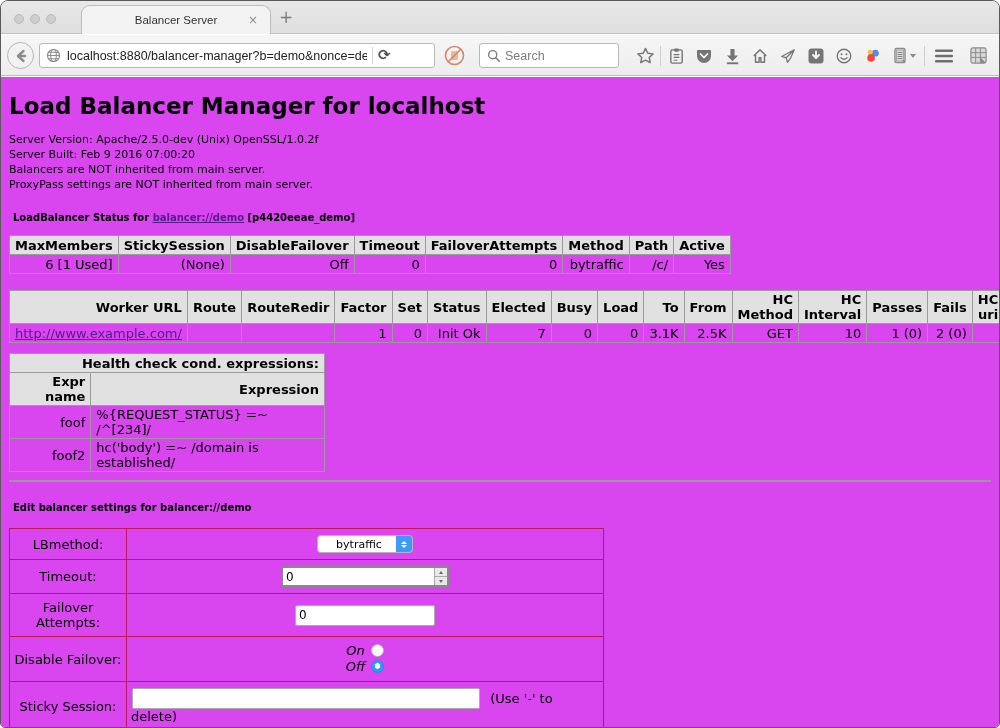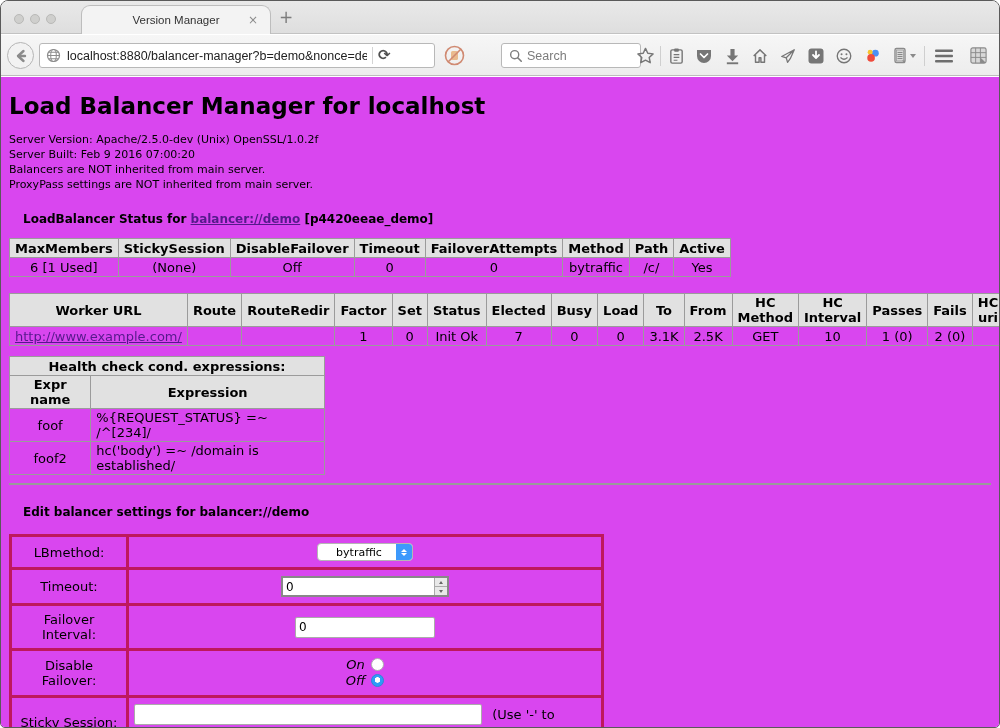--- a/index.html
+++ b/index.html
@@ -19,48 +19,48 @@
 
   
   .toolbar { position:absolute; top:34px; left:0; right:0; height:41px; background:linear-gradient(#f6f6f6,#ededed); border-bottom:1px solid #bdbdbd; }
   .navback { position:absolute; left:6px; top:7px; width:27px; height:27px; border:1px solid #b5b5b5; border-radius:50%; background:#f2f2f2; display:flex; align-items:center; justify-content:center; }
   .urlbar { position:absolute; left:38px; top:8px; width:396px; height:25px; background:#fff; border:1px solid #b8b8b8; border-radius:3px; display:flex; align-items:center; overflow:hidden; }
   .urlbar .globe { margin:0 6px 0 6px; flex:0 0 auto; }
   .url-text { font-family:"Liberation Sans",sans-serif; font-size:12.5px; color:#222; white-space:nowrap; overflow:hidden; width:300px; }
   .url-sep { width:1px; height:17px; background:#d4d4d4; margin:0 5px; flex:0 0 auto;}
   .reload { font-size:15px; color:#4f4f4f; margin-right:7px; line-height:1; font-weight:bold; }
   .blocked { position:absolute; left:443px; top:10px; width:21px; height:21px; }
-  .searchbar { position:absolute; left:500px; top:8px; width:140px; height:25px; background:#fff; border:1px solid #b8b8b8; border-radius:3px; display:flex; align-items:center; }
+  .searchbar { position:absolute; left:478px; top:8px; width:140px; height:25px; background:#fff; border:1px solid #b8b8b8; border-radius:3px; display:flex; align-items:center; }
   .search-ph { font-family:"Liberation Sans",sans-serif; font-size:12.5px; color:#7c7c7c; margin-left:4px; }
   .tb-icons { position:absolute; left:630px; top:0; height:41px; display:flex; align-items:center; }
   .tbi { width:28px; height:41px; display:flex; align-items:center; justify-content:center; }
   .tb-sep { width:1px; height:20px; background:#cfcfcf; margin:0 1px; }
   .caret { width:0; height:0; border-left:3.5px solid transparent; border-right:3.5px solid transparent; border-top:4px solid #8a8a8a; margin-left:-4px; }
 
   
   .content { position:absolute; top:76px; left:0; right:0; bottom:0; background:#d946ef; padding:14px 8px 0 8px; overflow:hidden; }
   h1.pgtitle { font-size:23px; font-weight:bold; color:#000; letter-spacing:0; margin:2px 0 14px 0; }
   .info-block { font-size:11px; color:#000; line-height:1.35; margin-bottom:16px; }
-  .sec-head { font-size:12px; font-weight:bold; margin:20px 0 12px 14px; }
+  .sec-head { font-size:10px; font-weight:bold; margin:20px 0 12px 4px; }
   .sec-head a, a.wlink { color:#551a8b; text-decoration:underline; font-weight:bold; }
   a.wlink { font-weight:normal; }
 
   table.grid { border-collapse:collapse; font-size:13px; }
-  table.grid th, table.grid td { border:1px solid #9b9b9b; padding:1px 5px; text-align:center; height:19px; }
+  table.grid th, table.grid td { border:1px solid #9b9b9b; padding:1px 5px; text-align:right; height:19px; }
   table.grid th { background:#e1e1e1; font-weight:bold; }
   table.grid td.left { text-align:left; }
   .t-balancer { width:616px; margin-bottom:16px; }
   .t-worker  { width:960px; margin-bottom:10px; }
   .t-health  { width:316px; margin-bottom:8px; }
 
   hr.rule { border:none; height:2px; background:#9a9a9a; margin:6px 0 0 0; }
 
   
   .t-form { width:595px; border-collapse:collapse; font-size:13px; margin-top:15px; }
-  .t-form td { border:3px solid #be185d; padding:6px 4px; }
+  .t-form td { border:1px solid #be185d; padding:6px 4px; }
   .t-form { border:1px solid #8d8d8d; }
   .t-form td.lbl { width:117px; text-align:center; border-right:1px dotted #aaa; }
   .t-form td.fld { text-align:center; }
   .mac-select { display:inline-flex; align-items:center; height:18px; border:1px solid #b5b5b5; border-radius:4px; background:#fff; overflow:hidden; vertical-align:middle; }
   .mac-select .sel-txt { font-size:11px; padding:0 14px 0 18px; color:#000; }
   .stepper { width:16px; height:18px; background:#3d99fc; display:flex; flex-direction:column; align-items:center; justify-content:center; gap:1px; }
   .stepper i { width:0; height:0; border-left:3px solid transparent; border-right:3px solid transparent; }
   .stepper i.up { border-bottom:3.5px solid #fff; }
   .stepper i.dn { border-top:3.5px solid #fff; }
   .num-input { display:inline-flex; width:168px; height:21px; border:2px solid #888; background:#fff; vertical-align:middle; align-items:stretch; }
@@ -82,21 +82,21 @@
 
 <div class="window">
 
   <div class="tabbar">
     <div class="traffic">
       <span class="light"></span>
       <span class="light"></span>
       <span class="light"></span>
     </div>
     <div class="tab">
-      <span class="tab-title">Version Manager</span>
+      <span class="tab-title">Balancer Server</span>
       <span class="tab-close">×</span>
     </div>
     <div class="newtab">+</div>
   </div>
 
   <div class="toolbar">
     <div class="navback">
       <svg width="16" height="16" viewBox="0 0 16 16">
           <path d="M10.5 3 L5 8 L10.5 13" stroke="#8b8b8b" stroke-width="2.4" fill="none" stroke-linecap="round" stroke-linejoin="round"></path>
           <path d="M5.6 8 H12" stroke="#8b8b8b" stroke-width="2.4" stroke-linecap="round"></path>
@@ -342,21 +342,21 @@
                     <i class="su"></i>
                   </b>
                   <b style="border-top:1px solid #aaa">
                     <i class="sd"></i>
                   </b>
                 </span>
           </span>
         </td>
       </tr>
       <tr>
-        <td class="lbl">Failover Interval:</td>
+        <td class="lbl">Failover Attempts:</td>
         <td class="fld">
           <input class="ts" style="width: 140px;" value="0">
         </td>
       </tr>
       <tr>
         <td class="lbl">Disable Failover:</td>
         <td class="fld">
           <div class="radio-line"><span>On</span><span class="radio"></span></div>
           <div class="radio-line"><span>Off</span><span class="radio on"></span></div>
         </td>

